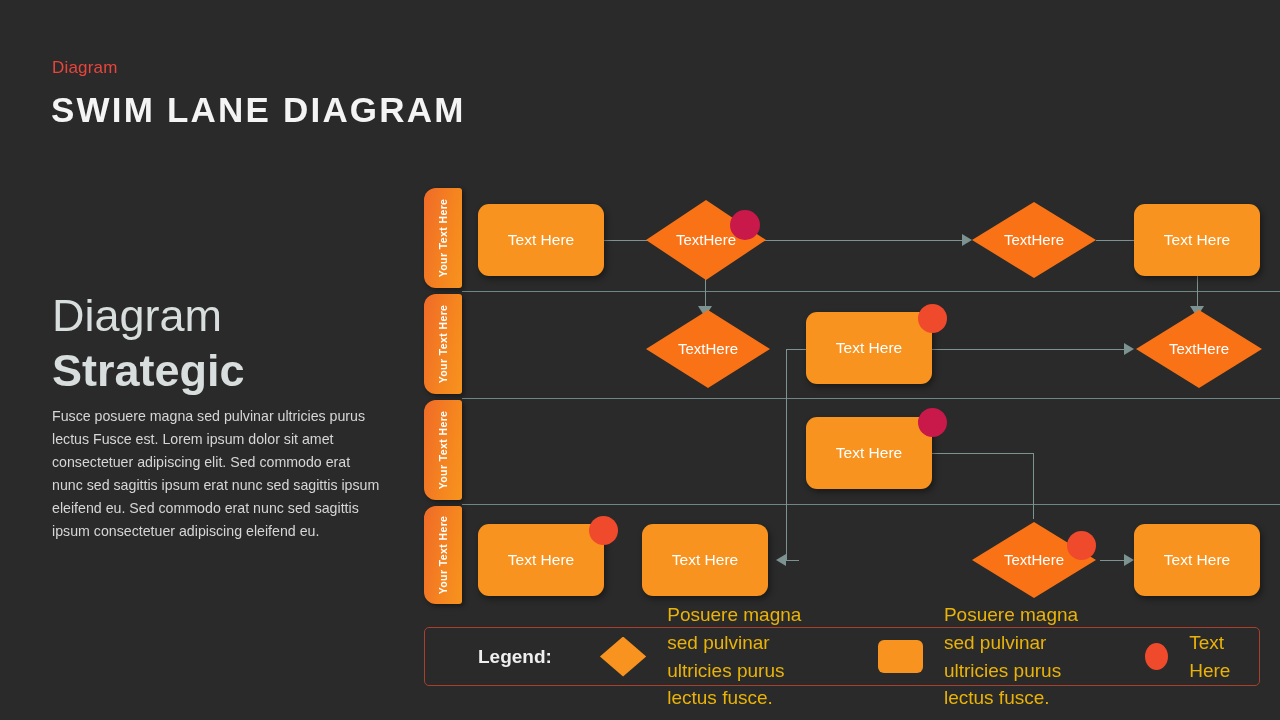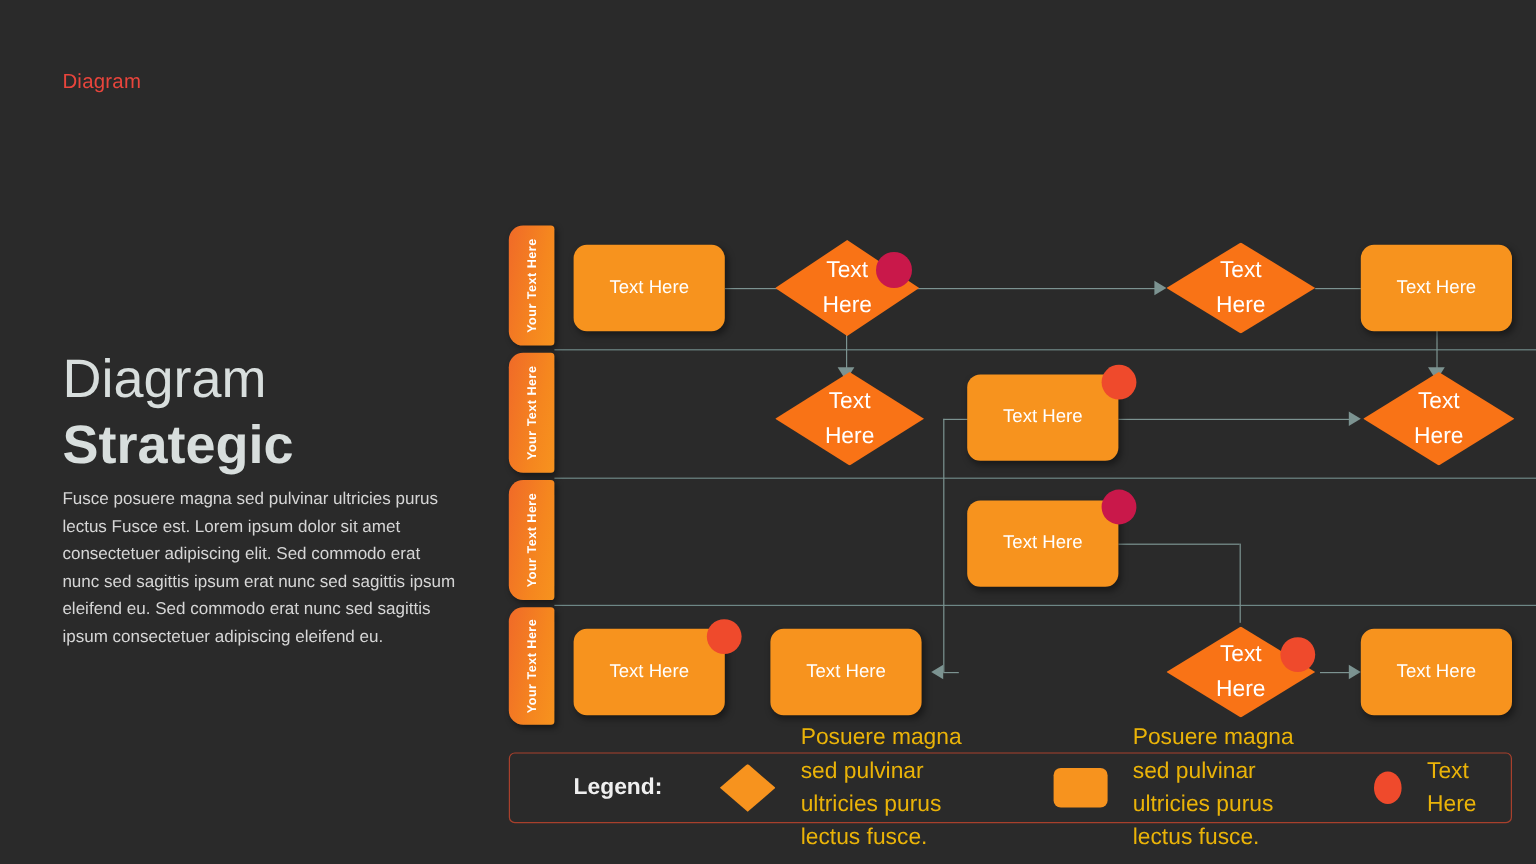--- a/index.html
+++ b/index.html
@@ -71,23 +71,23 @@
     font-size: 15.5px;
   }
   .diamond-wrap { position: absolute; }
   .diamond-shape {
     position: absolute; inset: 0;
     background: #f97316;
     clip-path: polygon(50% 0, 100% 50%, 50% 100%, 0 50%);
   }
   .diamond-label {
     position: absolute; inset: 0;
-    display: flex; flex-direction: column;
+    display: flex; 
     align-items: center; justify-content: center;
-    font-size: 19px; color: #fff; line-height: 1.55;
+    font-size: 15px; color: #fff; line-height: 1.55;
     pointer-events: none;
     text-align: right;
   }
 
   .badge {
     position: absolute; border-radius: 50%;
   }
   .badge.crimson { background: #c9184a; }
   .badge.tomato  { background: #ef4a2c; }
 
@@ -127,20 +127,21 @@
     color: #eab308; width: 190px;
   }
   .legend-text.short { width: auto; }
 </style>
 </head>
 <body>
 
 <div id="stage">
 
   <div id="eyebrow">Diagram</div>
+  <div id="maintitle">SWIM LANE DIAGRAM</div>
 
   <div id="lead-line1">Diagram</div>
   <div id="lead-line2">Strategic</div>
   <div id="body-copy">Fusce posuere magna sed pulvinar ultricies purus lectus Fusce est. Lorem ipsum dolor sit amet consectetuer adipiscing elit. Sed commodo erat nunc sed sagittis ipsum erat nunc sed sagittis ipsum eleifend eu. Sed commodo erat nunc sed sagittis ipsum consectetuer adipiscing eleifend eu.</div>
 
   <div id="diagram">
 
     <div class="lane-divider" style="top:105px"></div>
     <div class="lane-divider" style="top:212px"></div>
     <div class="lane-divider" style="top:318px"></div>

